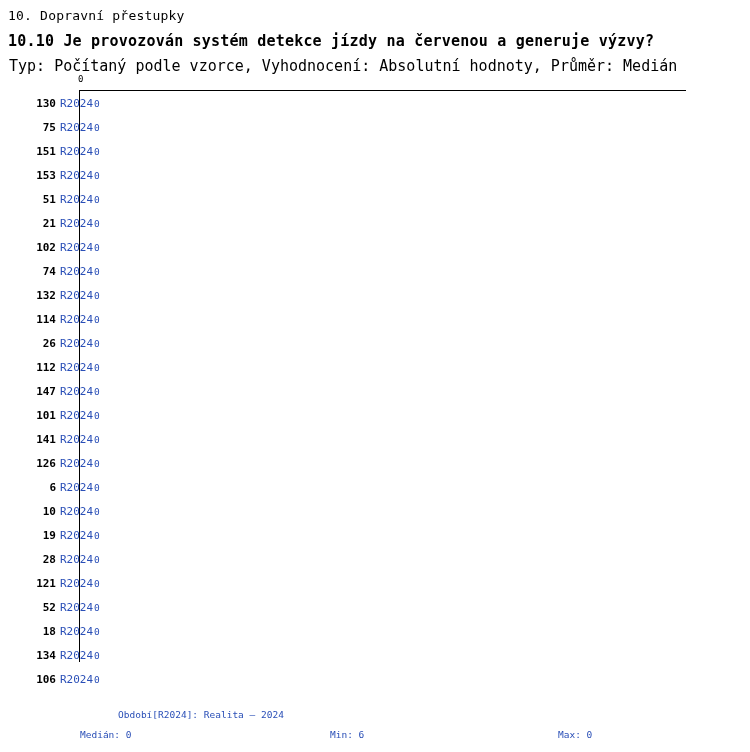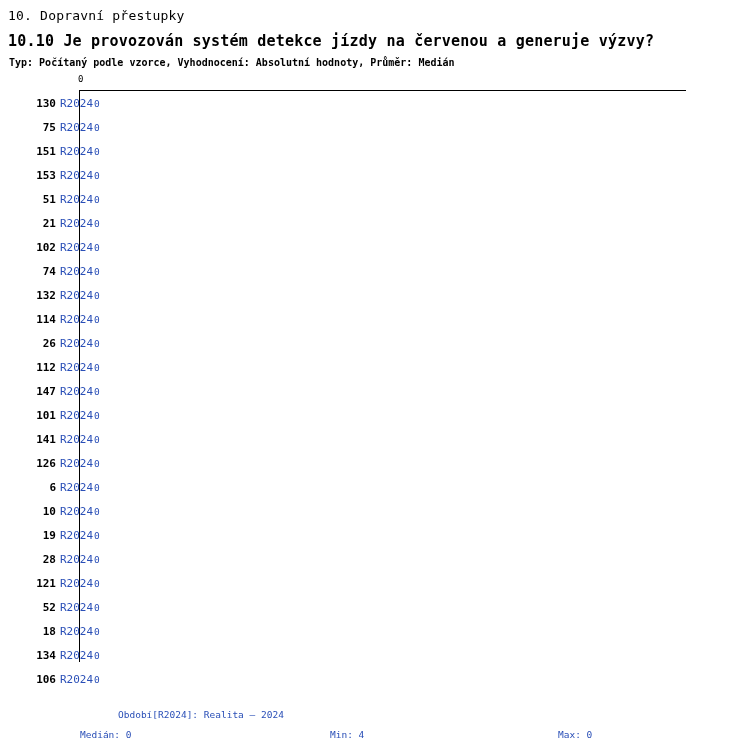--- a/index.html
+++ b/index.html
@@ -26,22 +26,22 @@
     white-space: nowrap;
   }
   .h-question {
     font-size: 15px;
     font-weight: bold;
     letter-spacing: 0.2px;
     margin: 9px 0 0 0;
     white-space: nowrap;
   }
   .h-sub {
-    font-size: 10px;
-    font-weight: bold;
+    font-size: 15px;
+    font-weight: normal;
     margin: 7px 0 0 1px;
     white-space: nowrap;
   }
 
   .chart {
     position: absolute;
     left: 0;
     top: 70px;
     width: 750px;
     height: 625px;
@@ -272,16 +272,16 @@
         <span class="rlabel">R2024</span>
         <span class="rvalue">0</span>
       </div>
     </div>
 </div>
 
 <div class="footer">
   <div class="f-legend">Období[R2024]: Realita – 2024</div>
   <div class="f-stats">
     <span class="f-median">Medián: 0</span>
-    <span class="f-min">Min: 4</span>
+    <span class="f-min">Min: 6</span>
     <span class="f-max">Max: 0</span>
   </div>
 </div>
 
 </body></html>

